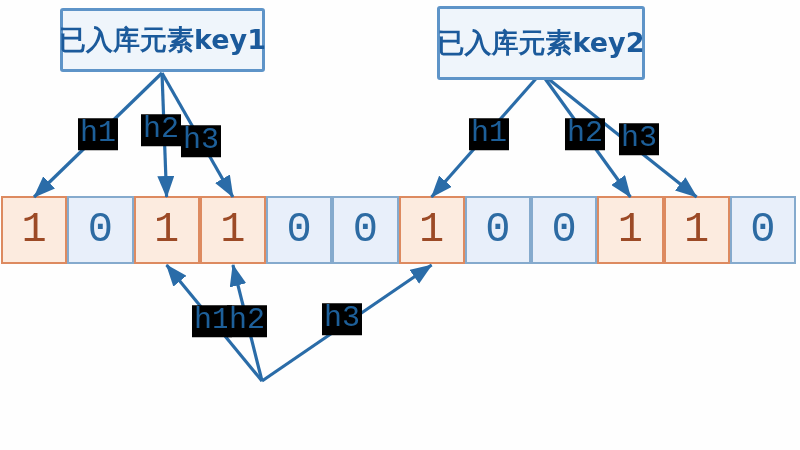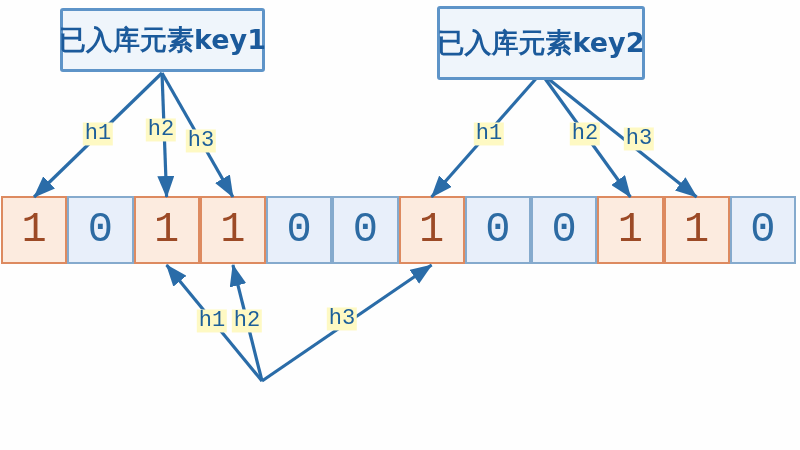--- a/index.html
+++ b/index.html
@@ -42,22 +42,22 @@
   .bit-cell.off { background:var(--bit-off-bg); border:2.5px solid var(--bit-off-border); color:var(--bit-off-text); }
 
   
   #arrow-layer { position:absolute; inset:0; z-index:3; pointer-events:none; }
   .hash-line { stroke:var(--arrow); stroke-width:3.2; }
   #arrowhead path { fill:var(--arrow); }
 
   
   .hlabel {
     position:absolute; transform:translate(-50%,-50%); z-index:6;
-    font-family:"Liberation Mono", monospace; font-size:22px; line-height:1.05;
-    color:var(--hash-label-text); background:#fef9c3; padding:0 2px;
+    font-family:"Liberation Mono", monospace; font-size:30px; line-height:1.05;
+    color:var(--hash-label-text); background:#000000; padding:0 2px;
     white-space:nowrap;
   }
 </style>
 </head>
 <body>
 
 <div class="stage">
 
   <div class="keybox stored" id="key1-box">
     <span>已入库元素key1</span>

